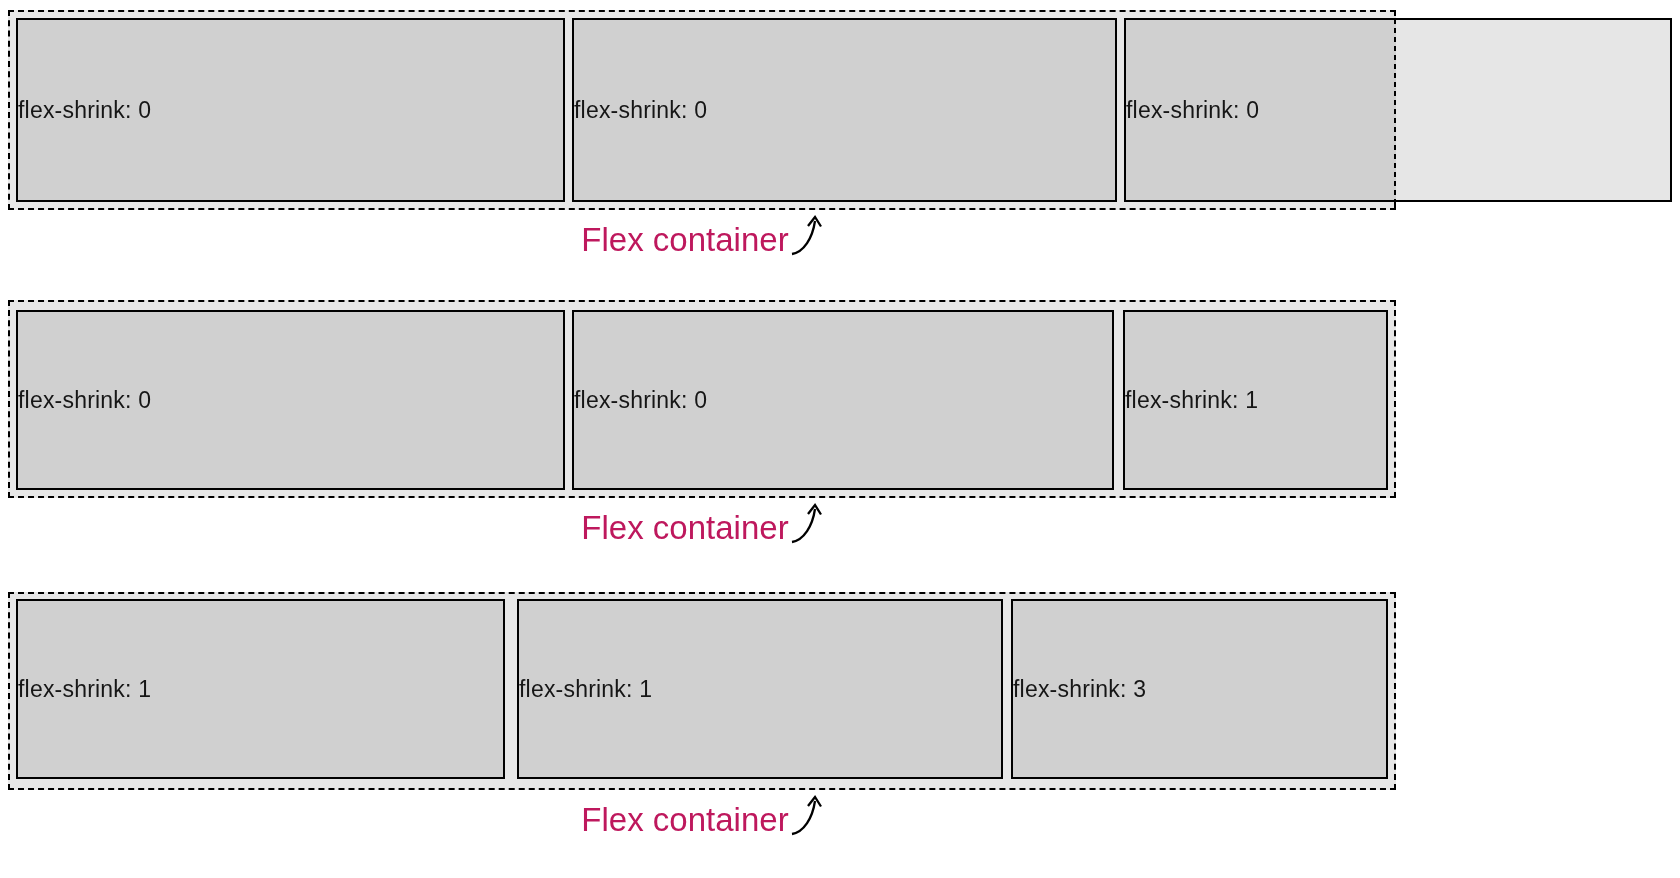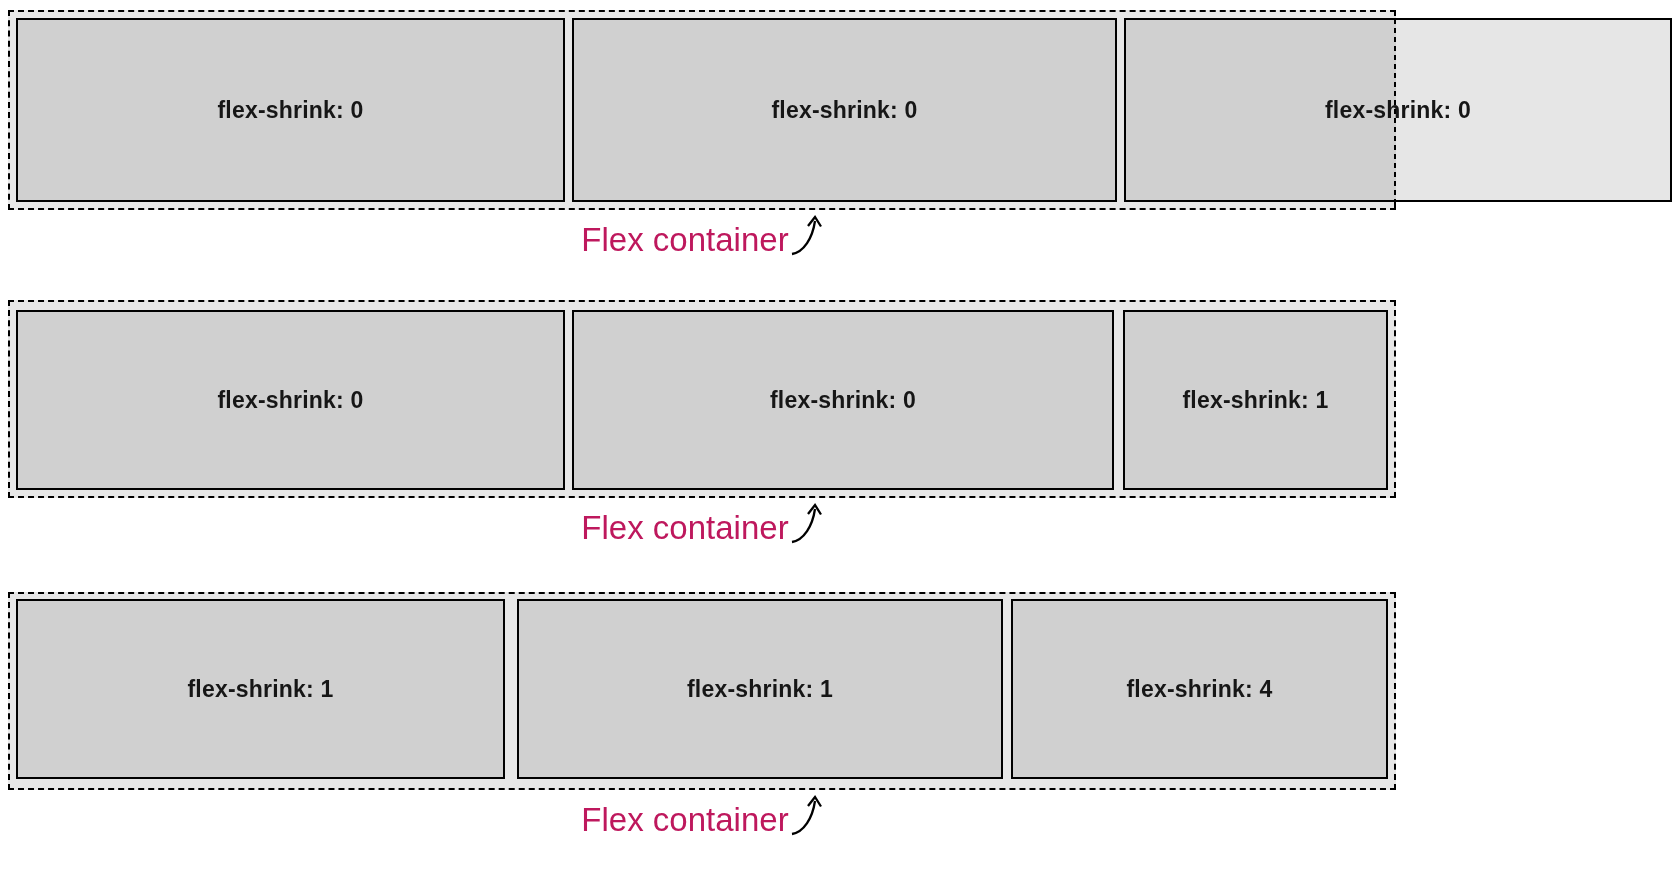--- a/index.html
+++ b/index.html
@@ -26,23 +26,21 @@
   .fc2 { top: 300px; height: 194px; }
   .fc3 { top: 592px; height: 194px; }
 
   .item {
     position: absolute;
     box-sizing: border-box;
     border: 2px solid #000000;
     background: #d0d0d0;
     display: flex;
     align-items: center;
-    justify-content: center;
     z-index: 1;
-    font-weight: bold;
   }
   .item .lbl {
     font-size: 23px;
     color: #161616;
     letter-spacing: 0.2px;
     white-space: nowrap;
   }
 
   
   .fc1 .i1 { left: 6px;    top: 6px; width: 549px; height: 184px; }
@@ -133,21 +131,21 @@
   </div>
 
   <div class="fc fc3">
     <div class="item i1">
       <span class="lbl">flex-shrink: 1</span>
     </div>
     <div class="item i2">
       <span class="lbl">flex-shrink: 1</span>
     </div>
     <div class="item i3">
-      <span class="lbl">flex-shrink: 4</span>
+      <span class="lbl">flex-shrink: 3</span>
     </div>
   </div>
   <div class="caption cap3">
     <span>Flex container</span><svg width="32" height="46" viewBox="0 0 32 46" fill="none" xmlns="http://www.w3.org/2000/svg">
         <path d="M1 42 C 13 40, 21.5 26, 24 9" stroke="#000" stroke-width="2.3" fill="none"></path>
         <path d="M17 14 L24 5 L30 14.5" stroke="#000" stroke-width="2.3" fill="none"></path>
       </svg>
   </div>
 
 </div>

